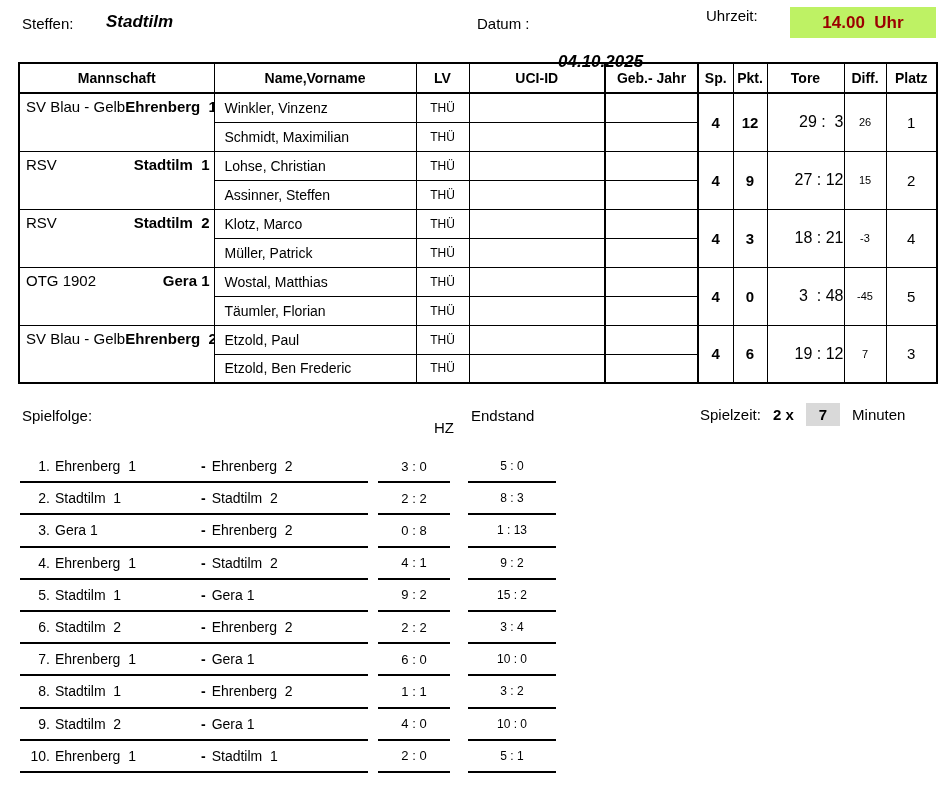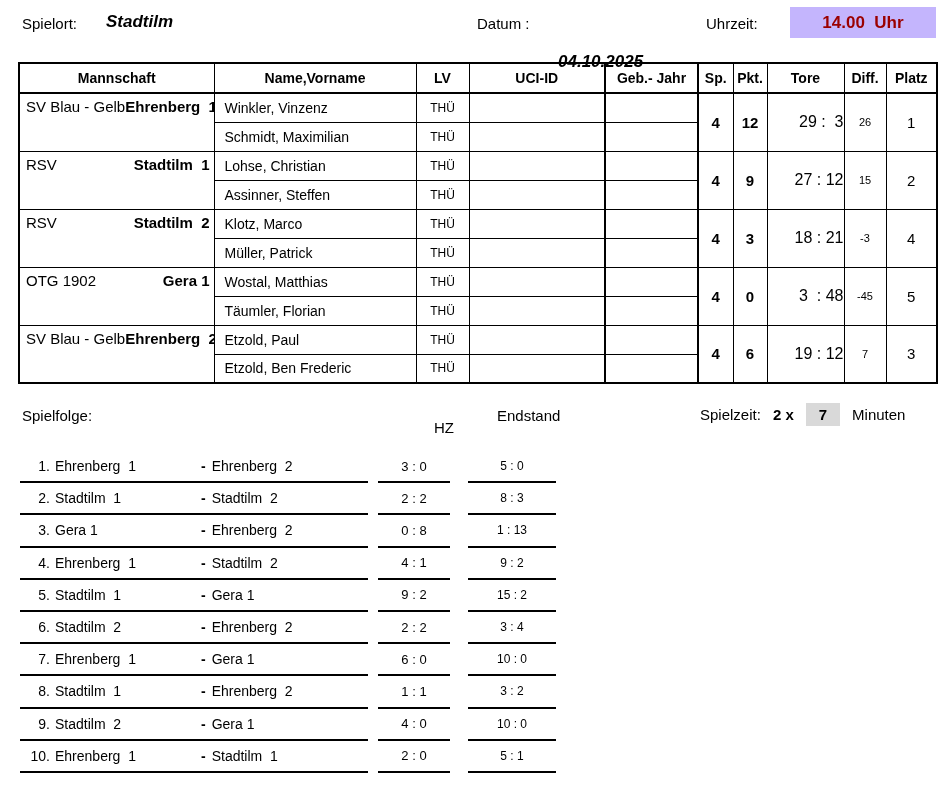--- a/index.html
+++ b/index.html
@@ -9,21 +9,21 @@
     font-family:"Liberation Sans","DejaVu Sans",sans-serif;
     color:#000; overflow:hidden;
   }
   .abs { position:absolute; }
 
   
   .lbl { font-size:15px; }
   .val-bi { font-size:17px; font-weight:bold; font-style:italic; white-space:pre; }
   .time-box {
     left:790px; top:7px; width:146px; height:31px;
-    background:#c4b5fd; display:flex; align-items:center; justify-content:center;
+    background:#bef264; display:flex; align-items:center; justify-content:center;
     font-size:17px; font-weight:bold; color:#9b0000; white-space:pre;
   }
 
   
   #standings {
     position:absolute; left:18px; top:62px; width:918px;
     border-collapse:collapse; table-layout:fixed;
     border:2px solid #000;
   }
   #standings th, #standings td { border:1px solid #000; overflow:hidden; vertical-align:middle; }
@@ -68,25 +68,25 @@
   }
   .g-end {
     width:88px; margin-left:18px; border-bottom:2px solid #000;
     display:flex; align-items:center; justify-content:center;
     font-size:12px; white-space:pre;
   }
 </style>
 </head>
 <body>
 
-<div class="abs lbl" style="left:22px; top:15px;">Spielort:</div>
+<div class="abs lbl" style="left:22px; top:15px;">Steffen:</div>
 <div class="abs val-bi" style="left:106px; top:12px;">Stadtilm</div>
 <div class="abs lbl" style="left:477px; top:15px;">Datum :</div>
 <div class="abs val-bi" style="left:558px; top:12px;margin-top:40px;">04.10.2025</div>
-<div class="abs lbl" style="left:706px; top:15px;">Uhrzeit:</div>
+<div class="abs lbl" style="left:706px; top:7px;">Uhrzeit:</div>
 <div class="abs time-box">
   <span>14.00  Uhr</span>
 </div>
 
 <table id="standings">
   <colgroup>
     <col style="width:195px">
       <col style="width:202px">
       <col style="width:53px">
       <col style="width:136px">
@@ -230,21 +230,21 @@
       <td class="name-cell">Etzold, Ben Frederic</td>
       <td class="lv-cell">THÜ</td>
       <td></td>
       <td class="bl2"></td>
     </tr>
   </tbody>
 </table>
 
 <div class="abs mid" style="left:22px;">Spielfolge:</div>
 <div class="abs mid" style="left:434px;margin-top:12px;">HZ</div>
-<div class="abs mid" style="left:497px;">Endstand</div>
+<div class="abs mid" style="left:471px;">Endstand</div>
 <div class="spielzeit">
   <span>Spielzeit:</span>
   <span class="sz-bold">2 x</span>
   <span class="sz-val">7</span>
   <span class="sz-unit">Minuten</span>
 </div>
 
 <div id="games">
   <div class="g-row">
     <div class="g-left">

